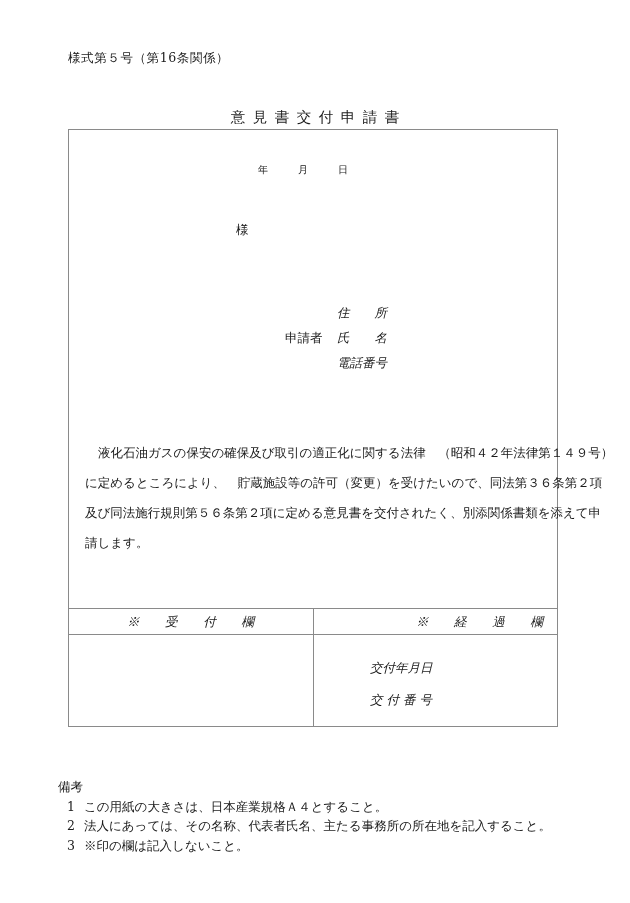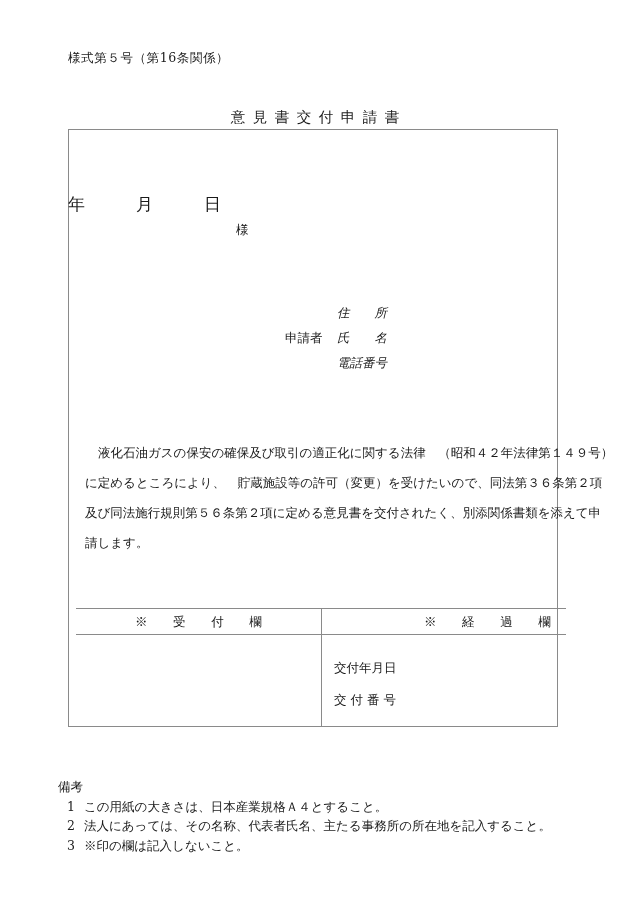--- a/index.html
+++ b/index.html
@@ -56,24 +56,23 @@
     border: 1px solid #8a8a8a;
     box-sizing: border-box;
   }
 
   
   .date-line {
     position: absolute;
     left: 68px;
     top: 163px;
     width: 470px;
-    text-align: left;
-    font-size: 17px;
-    white-space: pre;
-    margin-top: 30px;
+    text-align: center;
+    font-size: 10px;
+    white-space: pre;
   }
 
   
   .addressee {
     position: absolute;
     left: 236px;
     top: 222px;
     font-size: 12.5px;
     white-space: pre;
   }
@@ -115,25 +114,26 @@
     white-space: pre;
     display: block;
   }
   .body-text .ln.first {
     text-indent: 13px;
   }
 
   
   .tbl {
     position: absolute;
-    left: 76px;
+    left: 68px;
     top: 608px;
     width: 547px;
     height: 119px;
     box-sizing: border-box;
+    font-style: italic;
   }
   .tbl .hline {
     position: absolute;
     left: 0;
     width: 490px;
     height: 0;
     border-top: 1px solid #8a8a8a;
   }
   .tbl .hline.top { top: 0; }
   .tbl .hline.mid { top: 26px; }
@@ -158,21 +158,21 @@
   .tbl .th.left  { left: 0;     width: 245px; }
   .tbl .th.right { left: 245px; width: 245px; margin-left: 44px; }
 
   .tbl .cell-right {
     position: absolute;
     left: 258px;
     top: 44px;
     font-size: 12.5px;
     line-height: 32px;
   }
-  .tbl .cell-right div { white-space: pre; }
+  .tbl .cell-right div { white-space: pre; margin-left: 44px; }
 
   
   .notes {
     position: absolute;
     left: 58px;
     top: 753px;
     font-size: 12.5px;
     line-height: 19.5px;
   }
   .notes .heading { white-space: pre; margin-top: 24px; }

